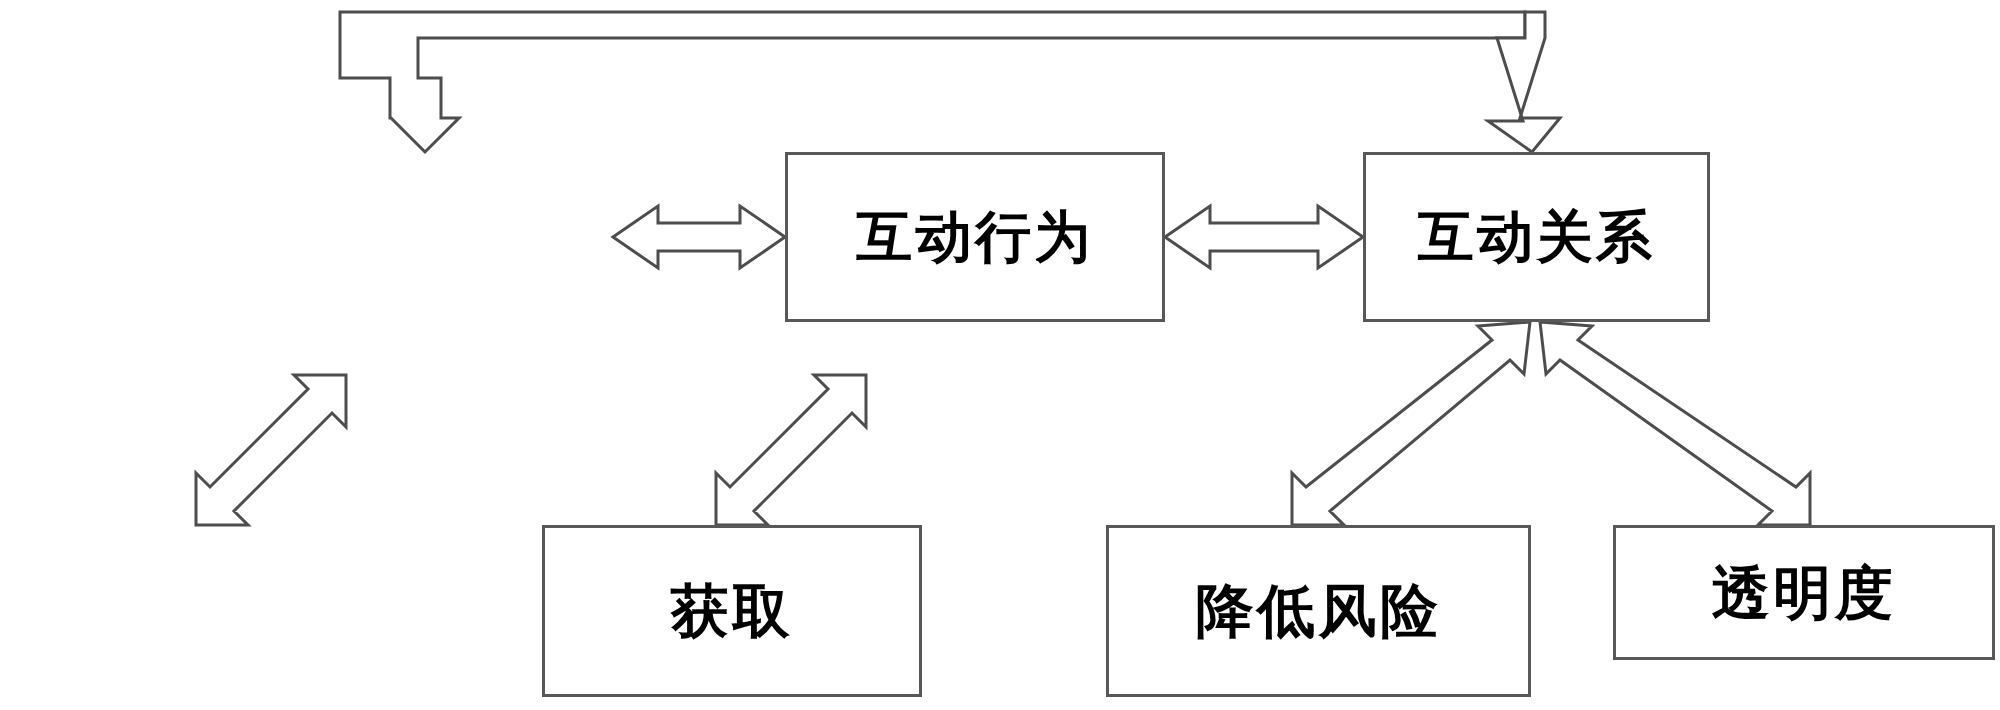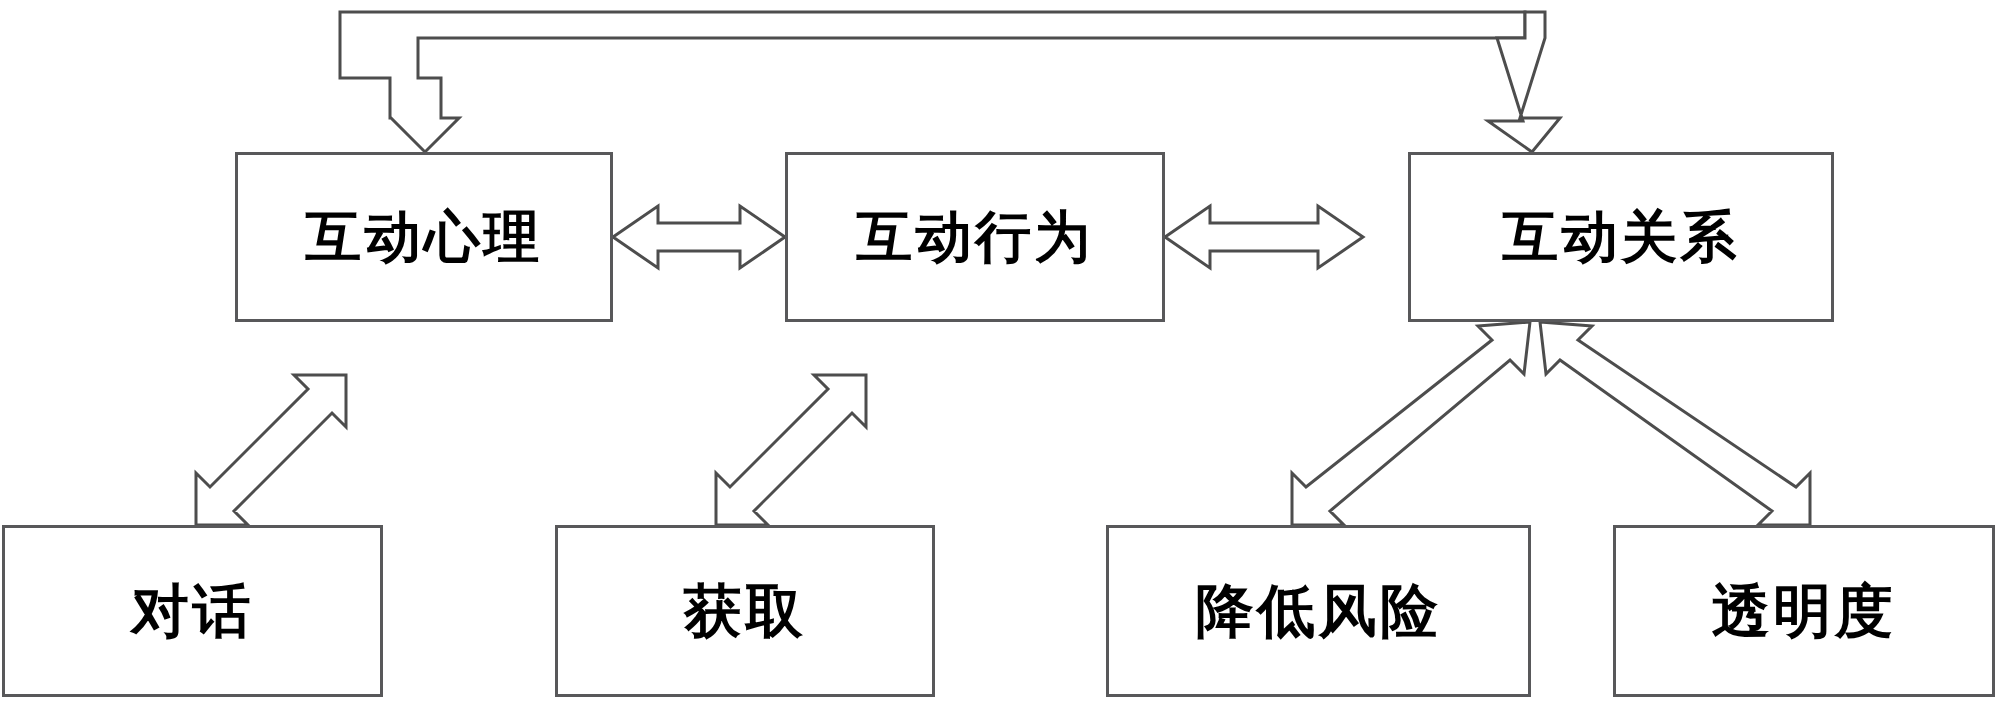--- a/index.html
+++ b/index.html
@@ -74,41 +74,35 @@
     <path class="arrow-shape" d="M 196,525 L 196,473 L 210,487 L 308,389 L 294,375 L 346,375 L 346,427 L 332,413 L 234,511 L 248,525 Z"></path>
 
     <path class="arrow-shape" d="M 716,525 L 716,473 L 730,487 L 828,389 L 814,375 L 866,375 L 866,427 L 852,413 L 754,511 L 768,525 Z"></path>
 
     <path class="arrow-shape" d="M 1292,525 L 1292,473 L 1306,487 L 1492,340 L 1478,326 L 1530,322 L 1524,374 L 1510,360 L 1330,511 L 1344,525 Z"></path>
 
     <path class="arrow-shape" d="M 1810,525 L 1810,473 L 1796,487 L 1578,340 L 1592,326 L 1540,322 L 1546,374 L 1560,360 L 1772,511 L 1758,525 Z"></path>
 
   </svg>
 
-  <div class="node-box top-row" style="left:235px; top:152px; width:378px; height:170px;">
-    <span class="node-label">互动心理</span>
-  </div>
 
   <div class="node-box top-row" style="left:785px; top:152px; width:380px; height:170px;align-items:center;">
     <span class="node-label">互动行为</span>
   </div>
 
-  <div class="node-box top-row" style="left:1363px; top:152px; width:426px; height:170px;margin-left:45px;">
+  <div class="node-box top-row" style="left:1363px; top:152px; width:347px; height:170px;">
     <span class="node-label">互动关系</span>
   </div>
 
-  <div class="node-box bottom-row" style="left:2px; top:525px; width:381px; height:172px;">
-    <span class="node-label">对话</span>
-  </div>
 
-  <div class="node-box bottom-row" style="left:555px; top:525px; width:380px; height:172px;">
+  <div class="node-box bottom-row" style="left:542px; top:525px; width:380px; height:172px;">
     <span class="node-label">获取</span>
   </div>
 
   <div class="node-box bottom-row" style="left:1106px; top:525px; width:425px; height:172px;">
     <span class="node-label">降低风险</span>
   </div>
 
-  <div class="node-box bottom-row" style="left:1613px; top:525px; width:382px; height:172px;">
+  <div class="node-box bottom-row" style="left:1613px; top:525px; width:382px; height:135px;">
     <span class="node-label">透明度</span>
   </div>
 
 </div>
 
 </body></html>

